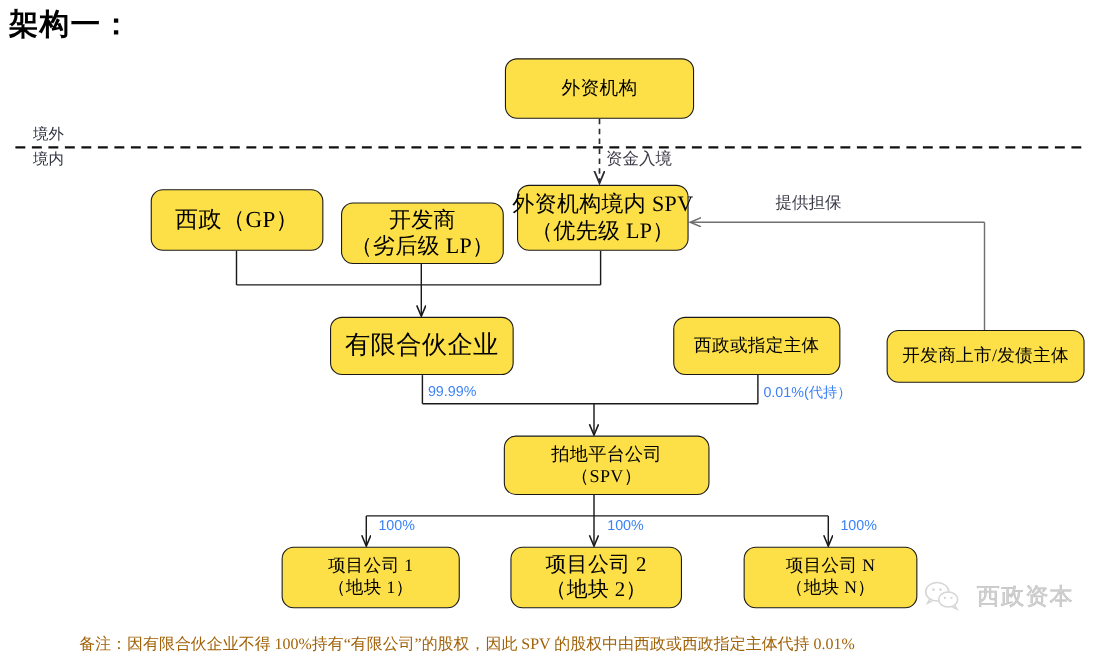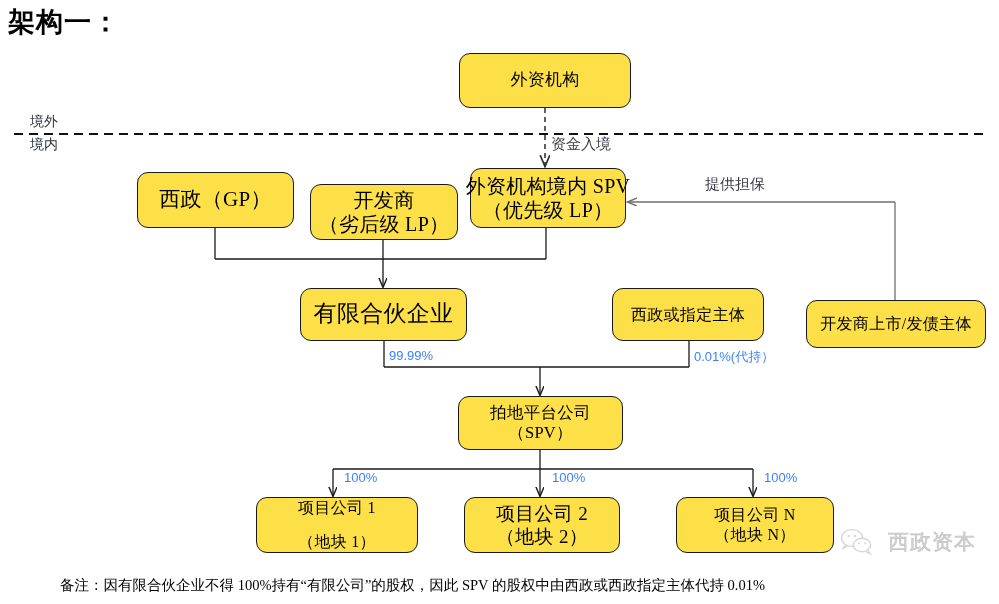--- a/index.html
+++ b/index.html
@@ -49,22 +49,22 @@
     font-size:27px;font-weight:bold;color:#000;
     letter-spacing:1px;
     font-family:"Liberation Sans","DejaVu Sans",sans-serif;
   }
   .border-lbl{
     position:absolute;
     font-size:14px;color:#2f3340;
     white-space:nowrap;
   }
   #footnote{
-    position:absolute;left:60px;top:576px;
-    font-size:14.5px;color:#000000;white-space:nowrap;
+    position:absolute;left:72px;top:576px;
+    font-size:14.5px;color:#a16207;white-space:nowrap;
   }
   #watermark{
     position:absolute;left:840px;top:528px;
     display:flex;align-items:center;gap:14px;
     opacity:0.62;
   }
   #watermark .wm-text{
     font-size:21px;color:#b9b9b9;letter-spacing:1px;
     font-family:"Liberation Sans","DejaVu Sans",sans-serif;
     -webkit-text-stroke:0.6px #9d9d9d;
@@ -150,26 +150,26 @@
   </div>
 
   <div class="node" style="left:612px;top:288px;width:152px;height:53px;font-size:16px;">
     <span class="ln">西政或指定主体</span>
   </div>
 
   <div class="node" style="left:806px;top:300px;width:180px;height:48px;font-size:16px;">
     <span class="ln">开发商上市/发债主体</span>
   </div>
 
-  <div class="node" style="left:458px;top:396px;width:165px;height:54px;font-size:16.5px;">
+  <div class="node" style="left:458px;top:396px;width:187px;height:54px;font-size:16.5px;">
     <span class="ln">拍地平台公司</span>
     <span class="ln">（SPV）</span>
   </div>
 
-  <div class="node" style="left:256px;top:497px;width:162px;height:56px;font-size:16px;justify-content:space-between;">
+  <div class="node" style="left:256px;top:497px;width:162px;height:56px;font-size:16px;">
     <span class="ln">项目公司 1</span>
     <span class="ln">（地块 1）</span>
   </div>
 
   <div class="node" style="left:464px;top:497px;width:156px;height:56px;font-size:19px;">
     <span class="ln">项目公司 2</span>
     <span class="ln">（地块 2）</span>
   </div>
 
   <div class="node" style="left:676px;top:497px;width:158px;height:56px;font-size:16px;">

